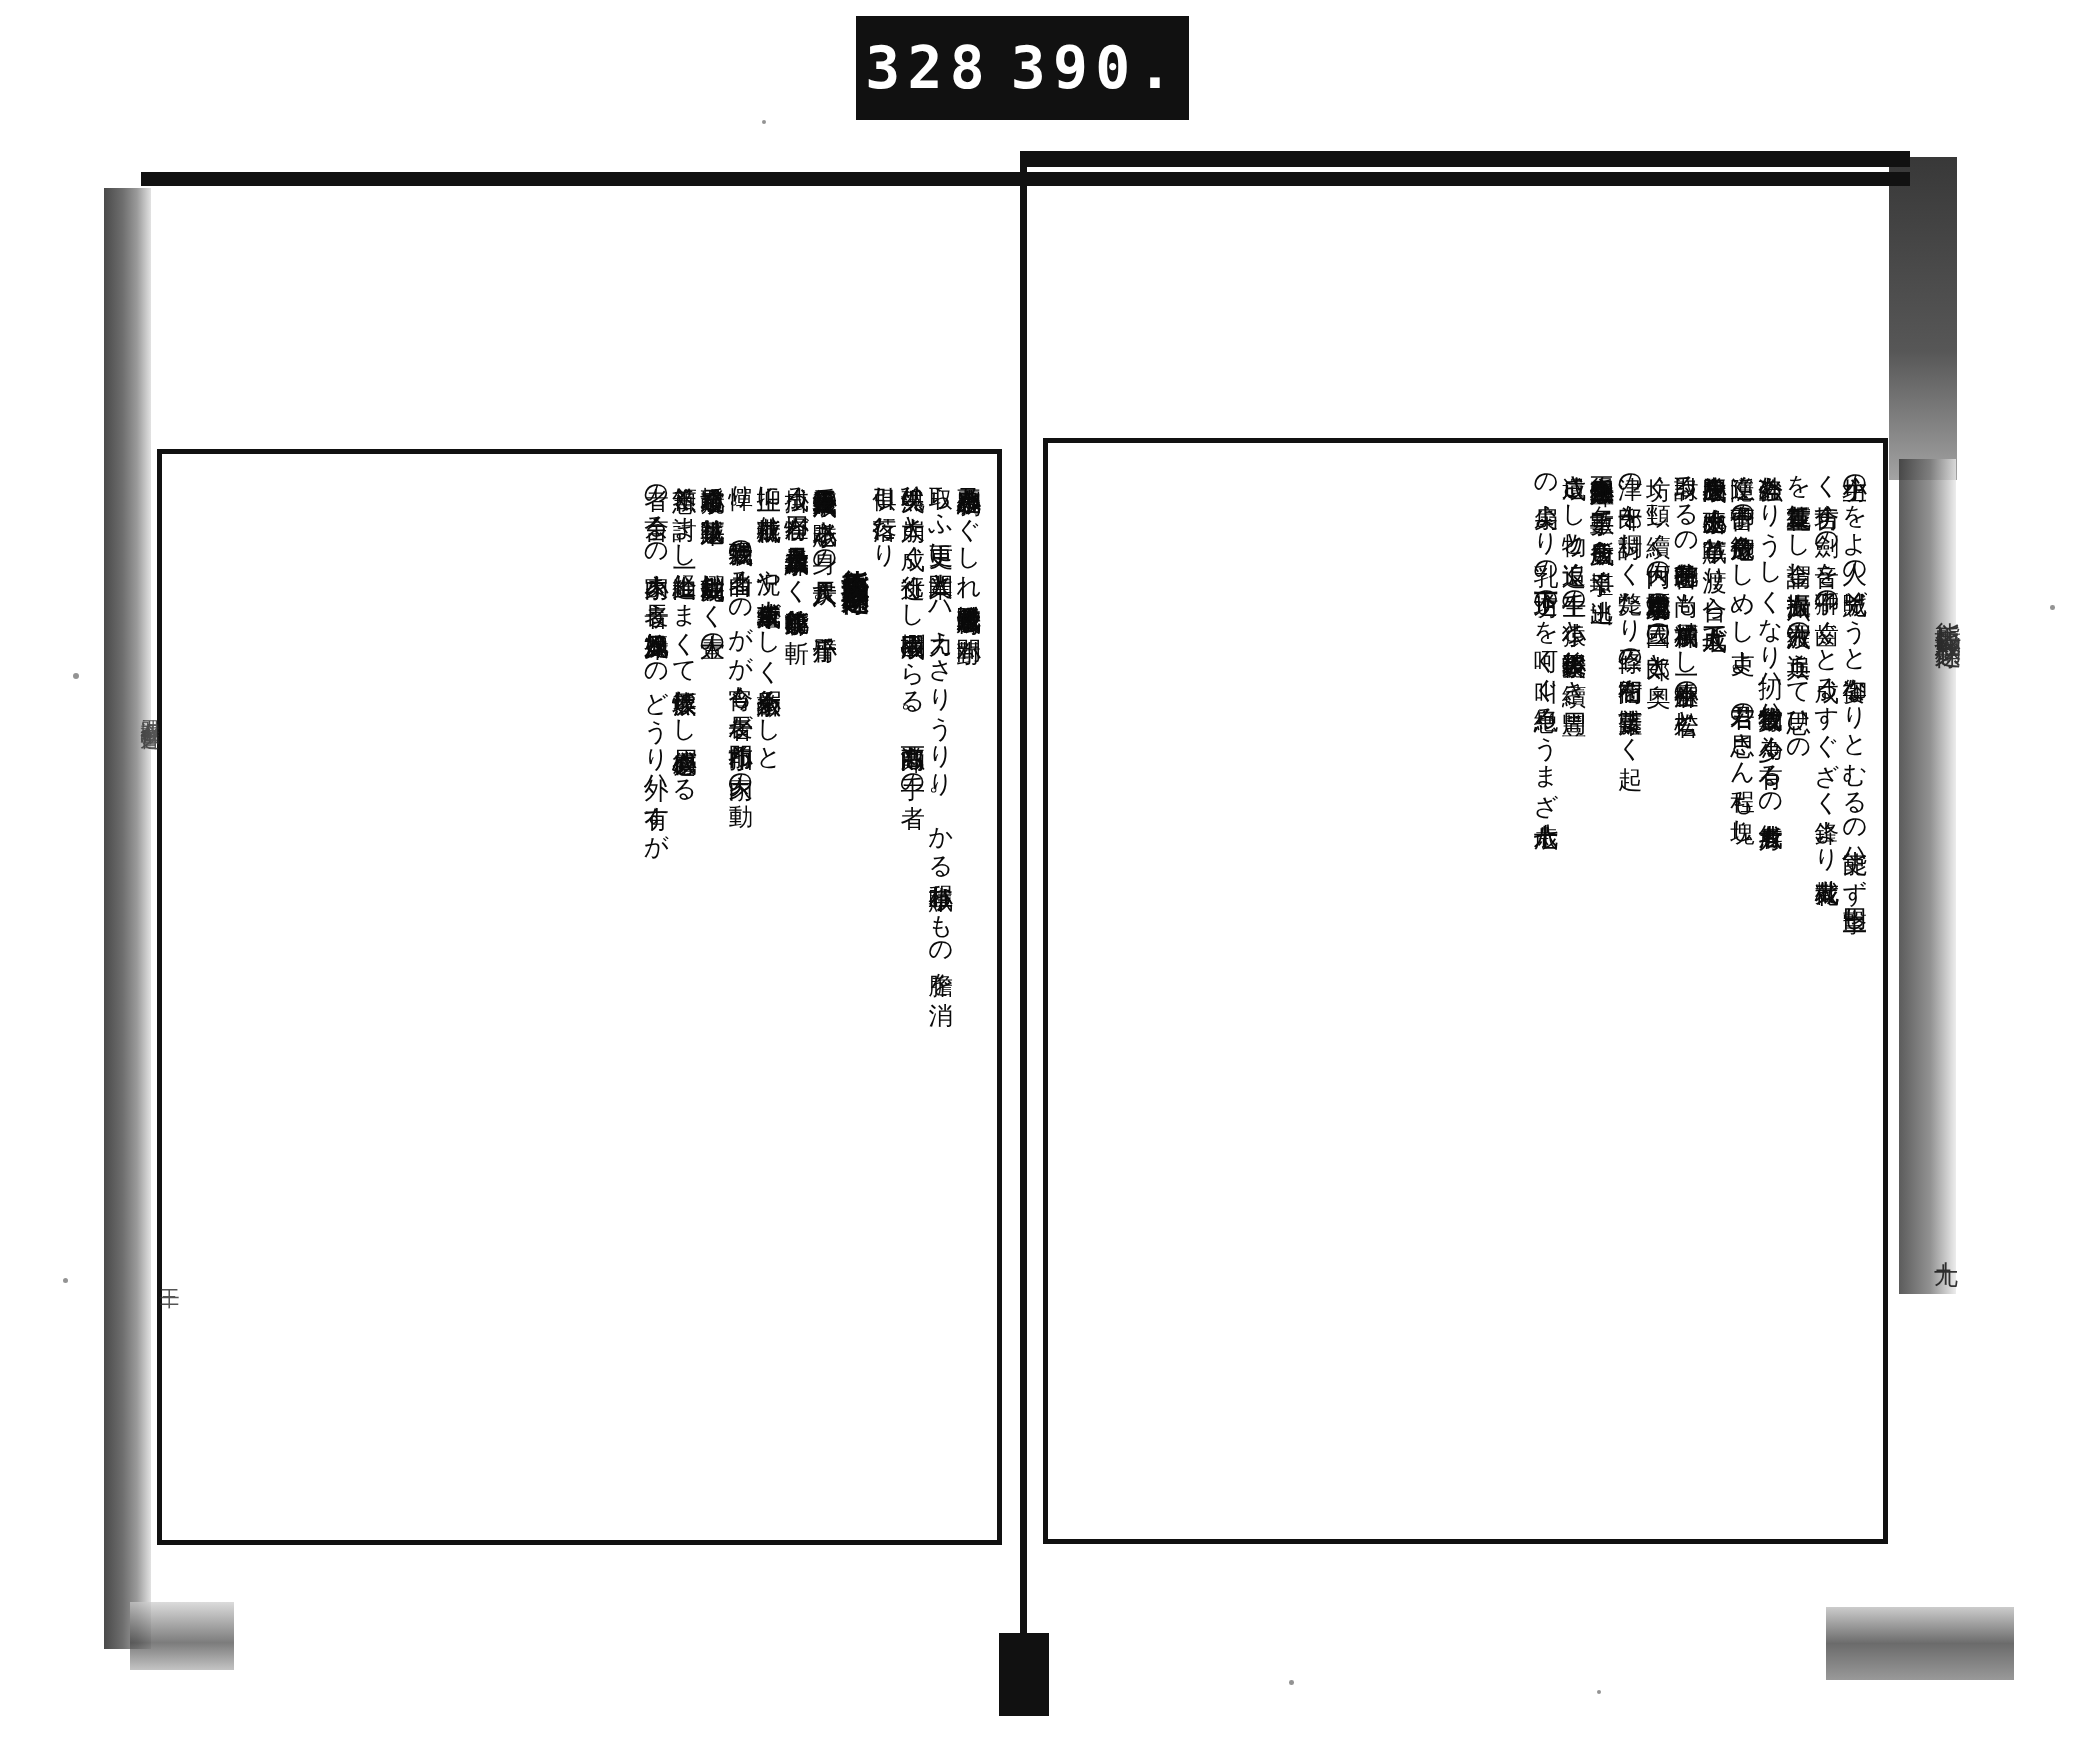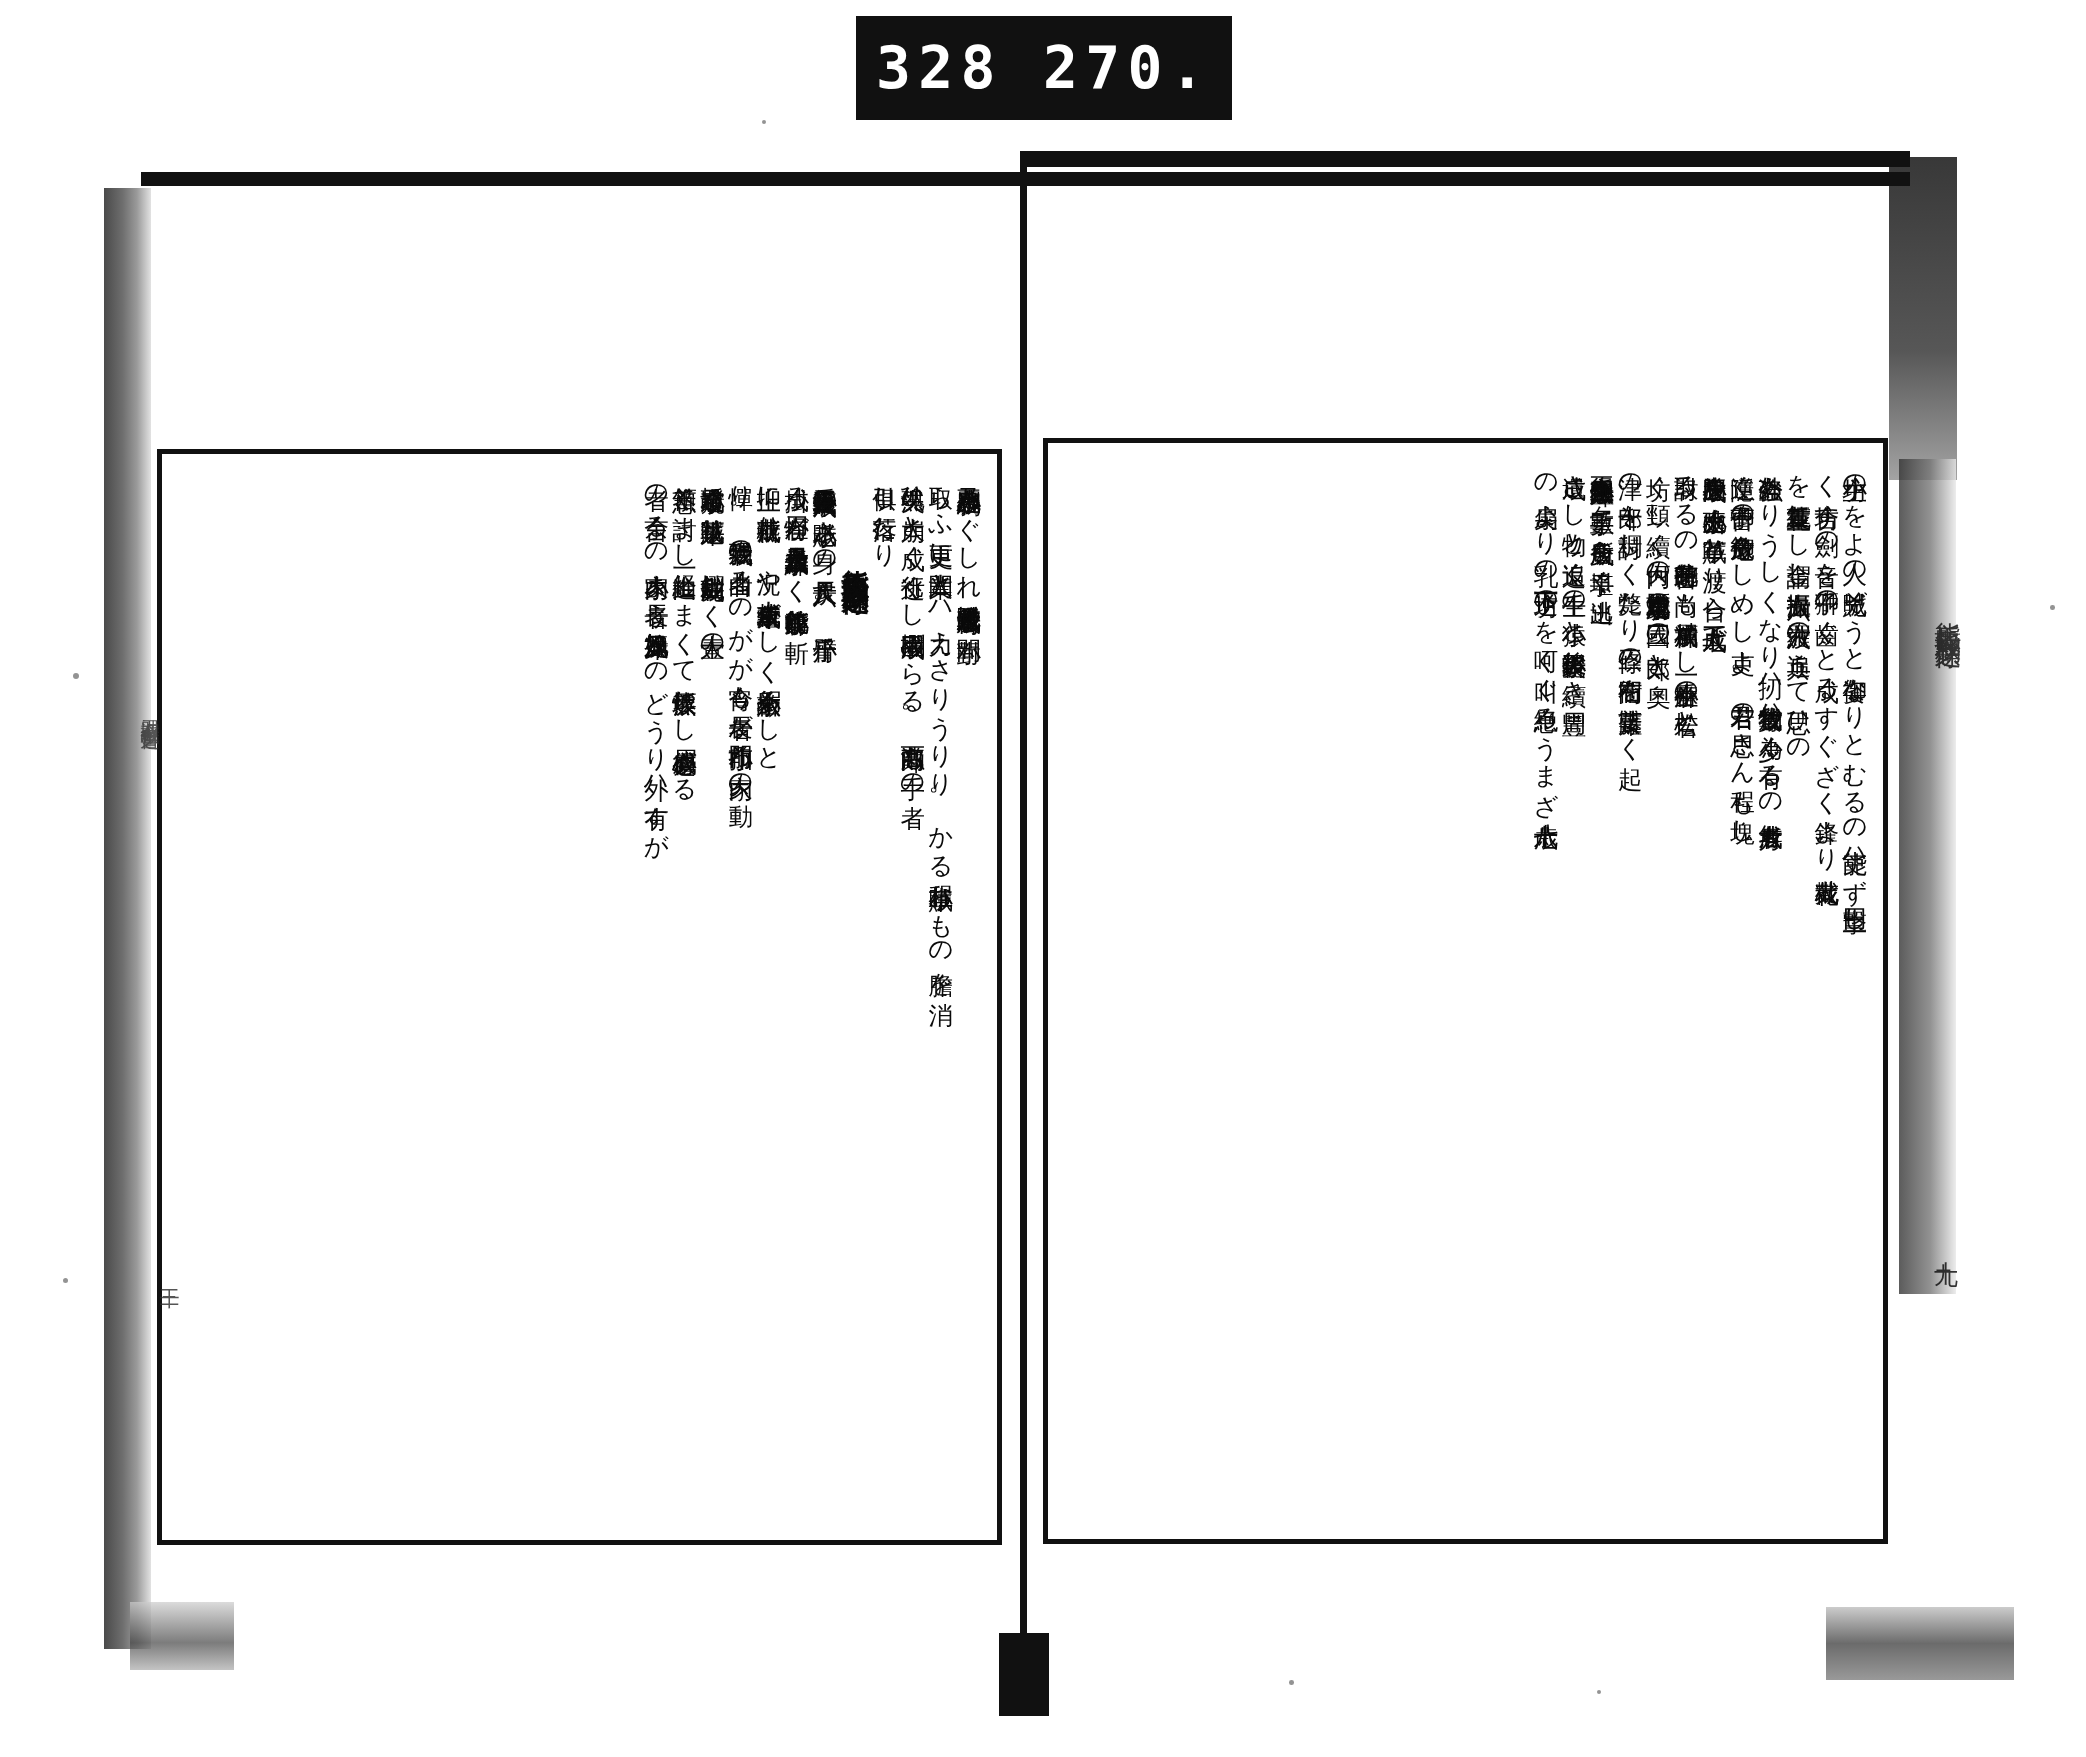--- a/index.html
+++ b/index.html
@@ -13,21 +13,21 @@
     position: relative;
     overflow: hidden;
     font-family: "DejaVu Sans", sans-serif;
   }
 
   
   #counter-strip {
     position: absolute;
     left: 856px;
     top: 15.7px;
-    width: 376px;
+    width: 333px;
     height: 104px;
     background: #111111;
     display: flex;
     align-items: center;
     justify-content: space-around;
   }
   .counter-digits {
     color: #ffffff;
     font-family: "DejaVu Sans Mono", monospace;
     font-size: 58px;
@@ -202,21 +202,21 @@
     background: #3a3a3a;
     border-radius: 50%;
     opacity: 0.55;
   }
 </style>
 </head>
 <body>
 
 <div id="counter-strip">
   <span class="counter-digits">328</span>
-  <span class="counter-digits">270.</span>
+  <span class="counter-digits">390.</span>
 </div>
 
 <div id="scan-area">
 
   <div class="smudge" id="smudge-left"></div>
   <div class="smudge" id="smudge-right-top"></div>
   <div class="smudge" id="smudge-right-mid"></div>
   <div class="smudge" id="smudge-bottom-right"></div>
   <div class="smudge" id="smudge-bottom-left"></div>
 

